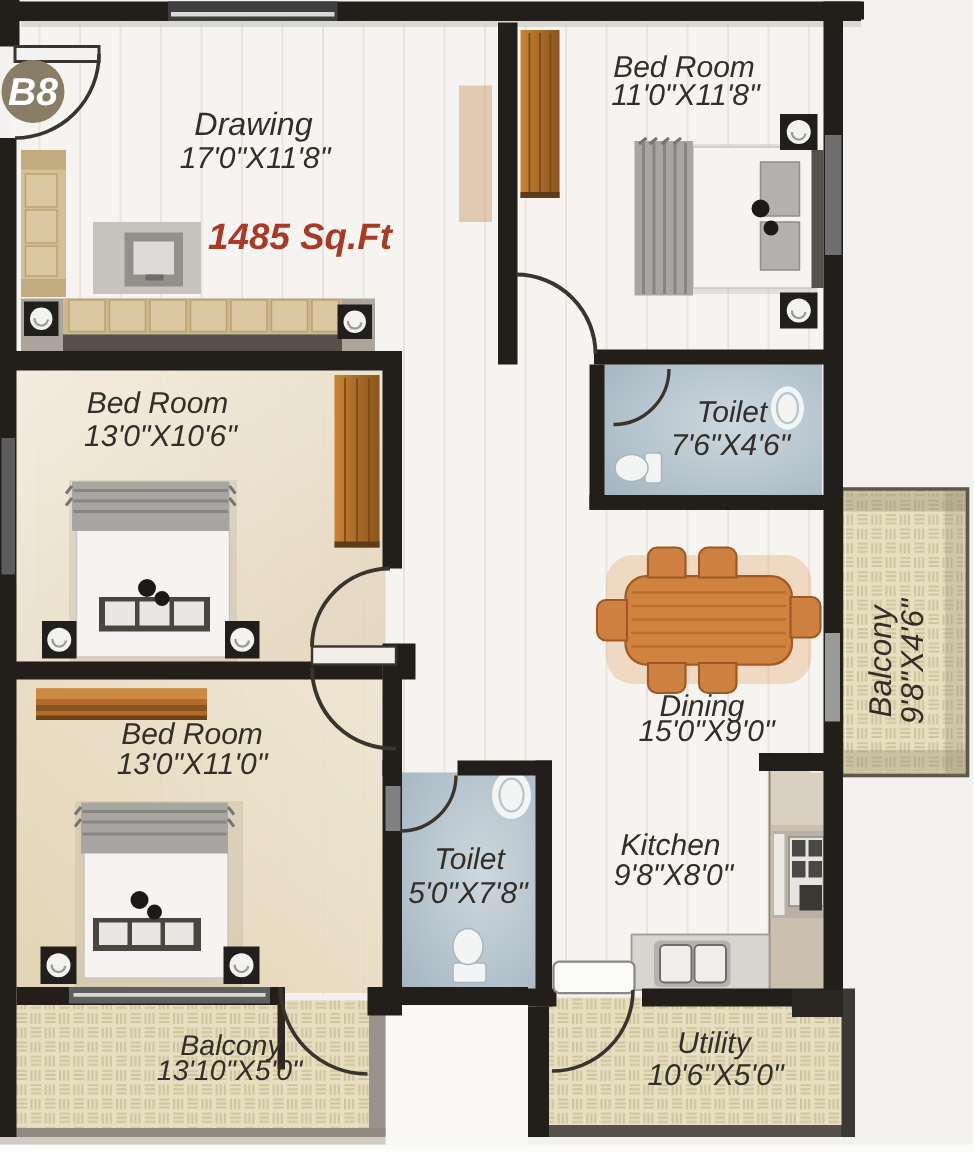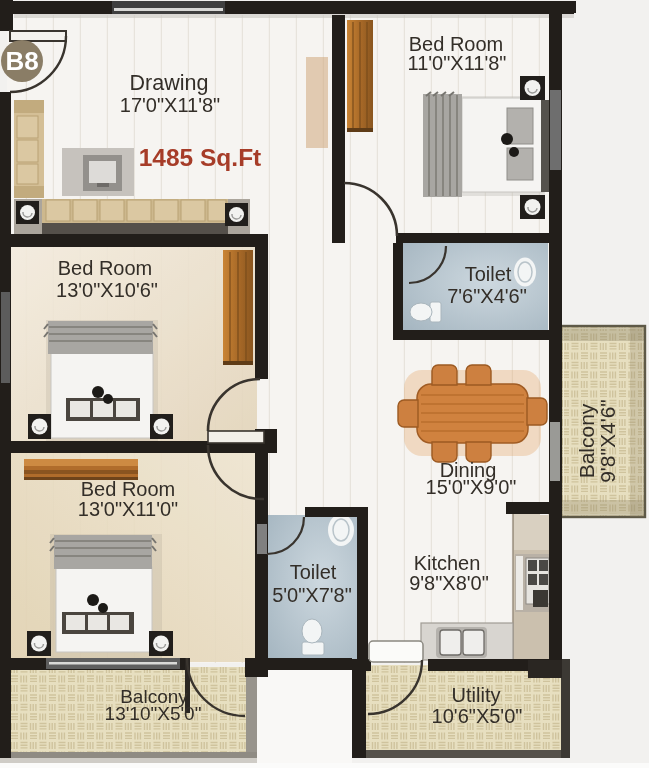--- a/index.html
+++ b/index.html
@@ -1,16 +1,16 @@
 <!DOCTYPE html>
 <html><head>
 <meta charset="utf-8">
 <style>
 html,body{margin:0;padding:0;background:#ffffff;}
-#wrap{width:649px;height:768px;position:relative;overflow:hidden;background:#f6f5f3;}
+#wrap{width:649px;height:768px;position:relative;overflow:hidden;background:#f6f5f3;font-style:italic;}
 #wrap svg{filter:blur(0.45px);}
 svg{display:block;}
 text{font-family:"Liberation Sans",sans-serif;}
 </style>
 </head>
 <body>
 <div id="wrap">
 <svg width="649" height="768" viewBox="0 0 649 768">
 <defs>
 <pattern id="wv" width="19" height="19" patternUnits="userSpaceOnUse">

